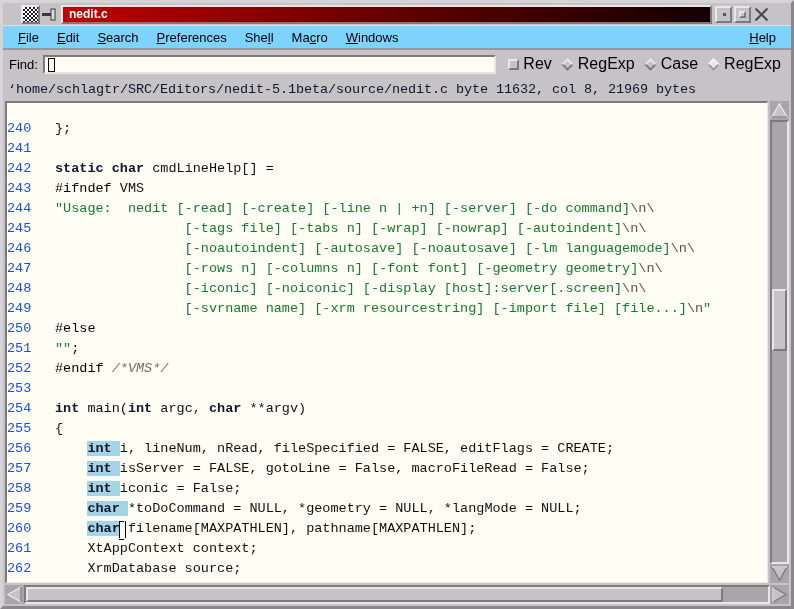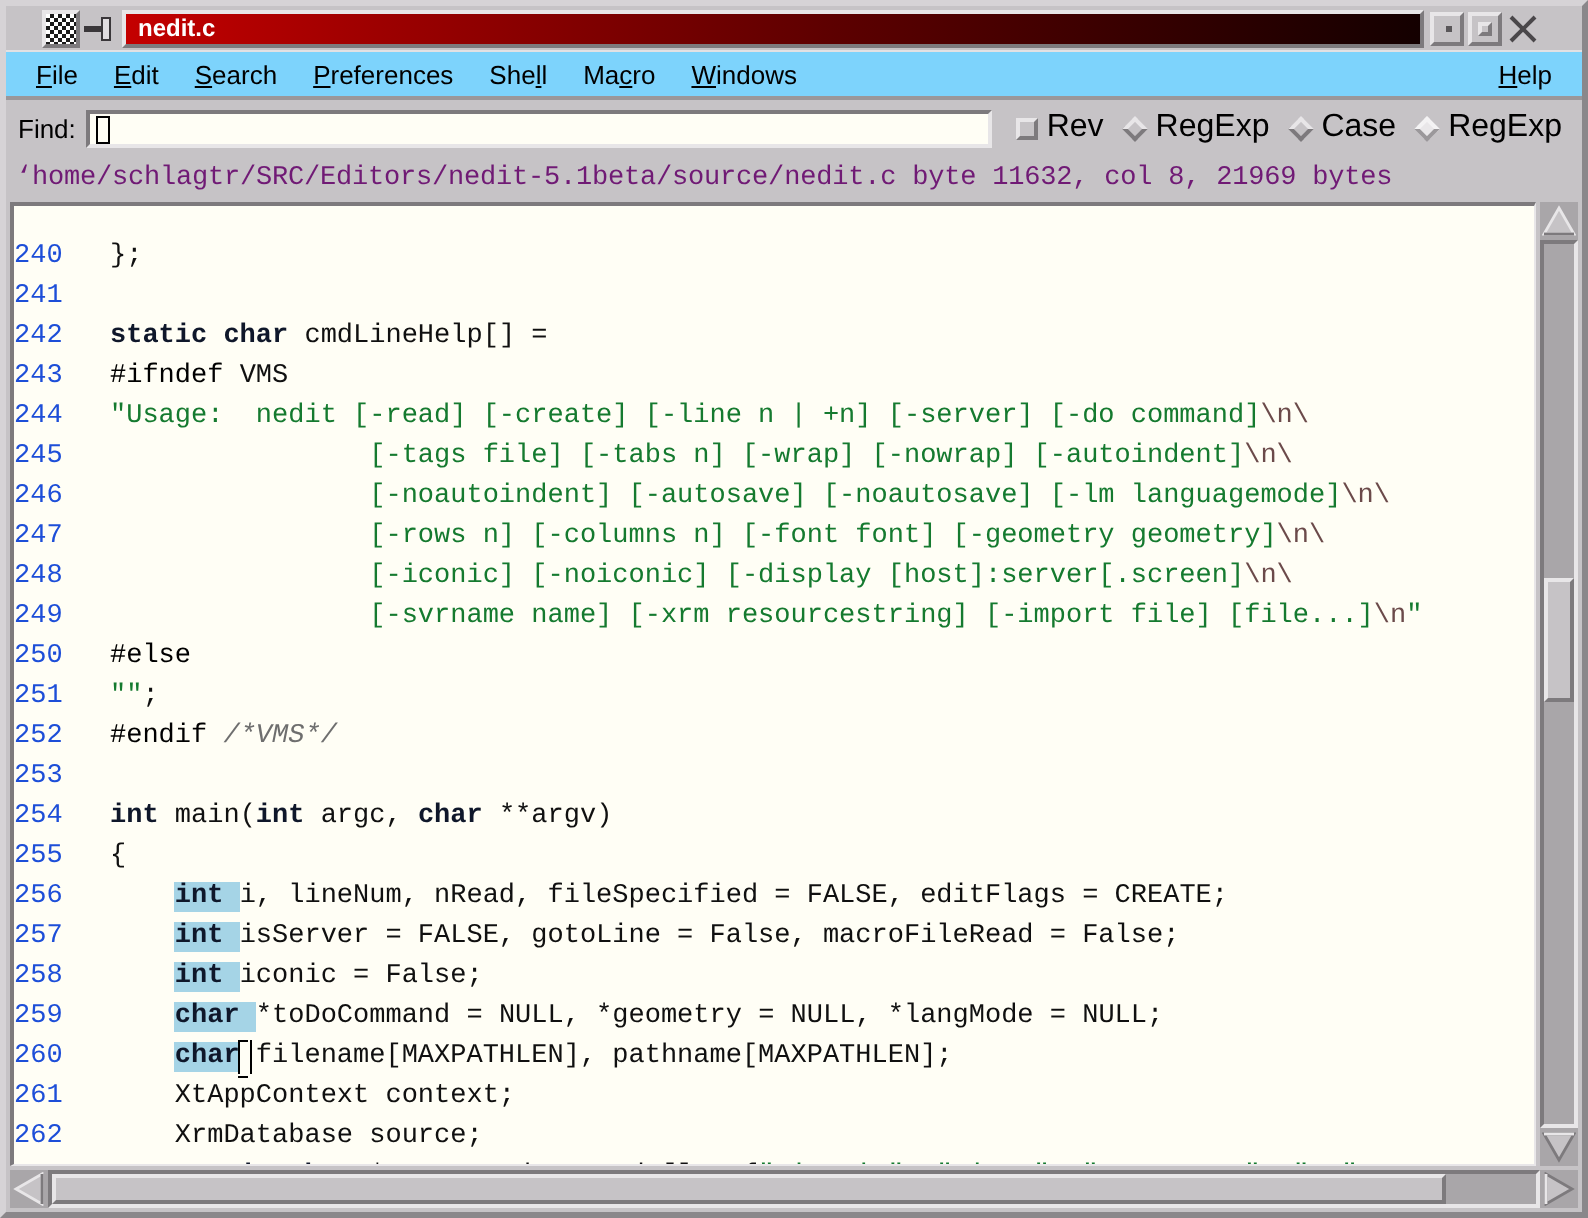--- a/index.html
+++ b/index.html
@@ -144,21 +144,21 @@
     border-left:2px solid #f4f3f4;border-top:2px solid #f4f3f4;
     border-right:2px solid #9b989b;border-bottom:2px solid #9b989b;
   }
   
   #statsline{
     height:22px;min-height:22px;
     display:flex;align-items:center;
     background:#c6c3c6;
     padding:0 5px;box-sizing:border-box;
     font-family:"Liberation Mono","DejaVu Sans Mono",monospace;
-    font-size:13.5px;color:#701a75;
+    font-size:13.5px;color:#0f172a;
     white-space:nowrap;overflow:hidden;
     letter-spacing:-0.1px;
   }
   
   #editor-wrap{
     flex:1 1 auto;display:flex;flex-direction:column;
     background:#c6c3c6;
     padding:1px 2px 2px 2px;box-sizing:border-box;
     min-height:0;
   }

